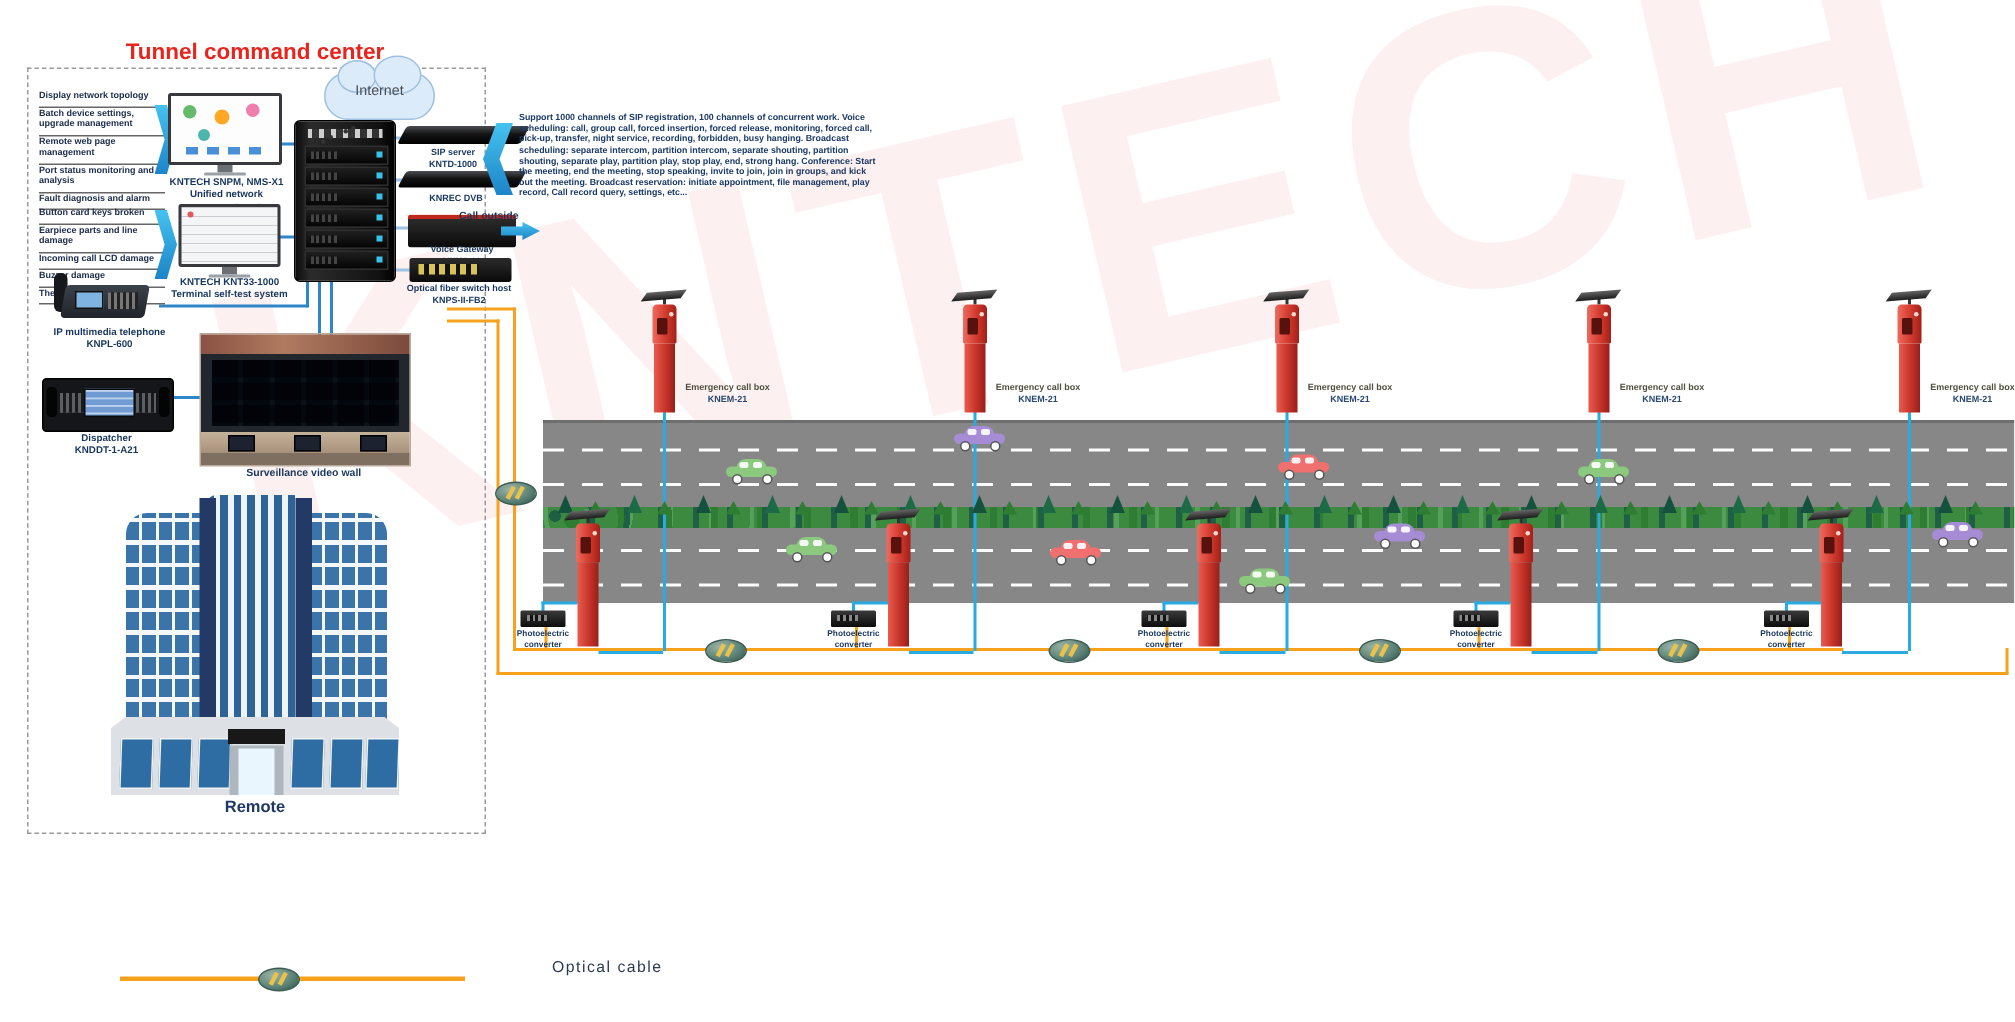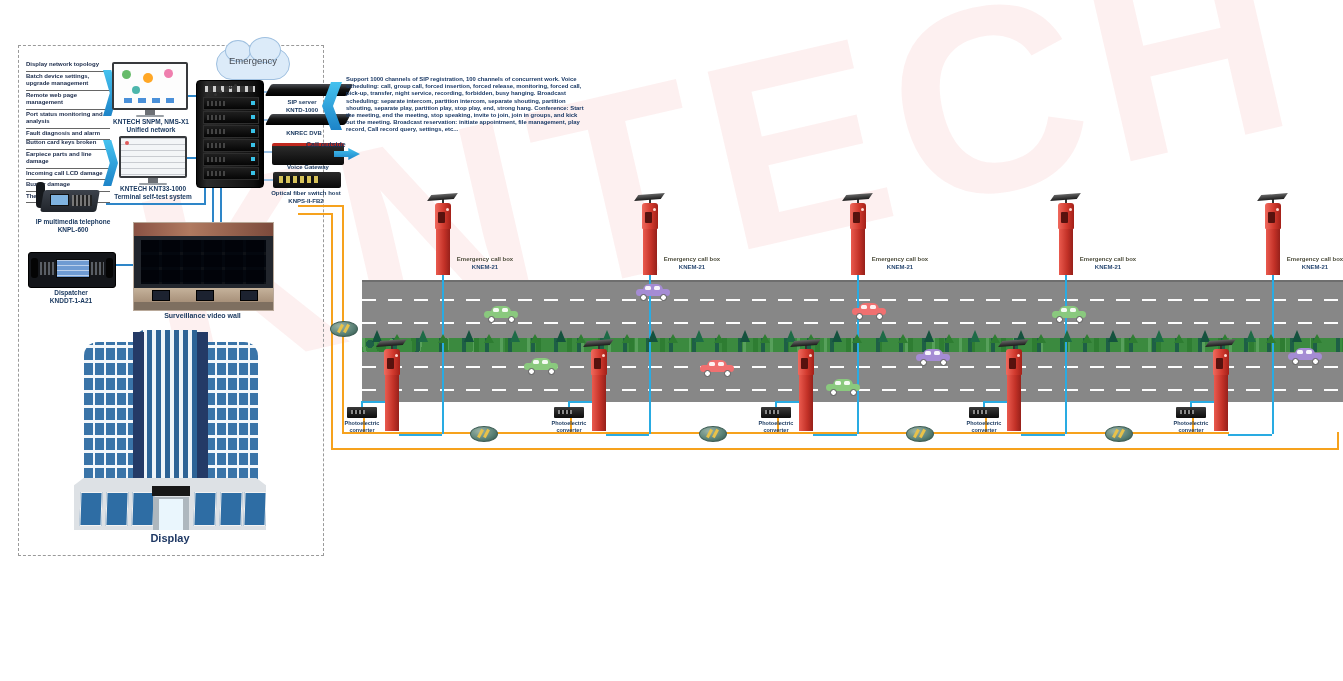--- a/index.html
+++ b/index.html
@@ -121,20 +121,21 @@
   .leg-label{margin-left:58px;font-size:10.5px;color:#2b3a55;letter-spacing:1px;}
 </style>
 </head>
 <body>
 
 <div id="canvas">
 
   <div class="wm">KNTECH</div>
 
   <div class="cc-box"></div>
+  <div class="cc-title">Tunnel command center</div>
 
   <div class="featlist" style="left:26px;top:60px;">
       <div class="feat">Display network topology</div>
       <div class="feat">Batch device settings, upgrade management</div>
       <div class="feat">Remote web page management</div>
       <div class="feat">Port status monitoring and analysis</div>
       <div class="feat">Fault diagnosis and alarm</div>
     </div>
   <div class="featlist" style="left:26px;top:138px;">
       <div class="feat">Button card keys broken</div>
@@ -199,21 +200,21 @@
       <div class="unit" style="top: 72px;">
         <b></b>
         <i></i>
       </div>
       <div class="unit" style="top: 86px;">
         <b></b>
         <i></i>
       </div>
     </div>
   <div class="cloud">
-    <span>Emergency</span>
+    <span>Internet</span>
   </div>
 
   <div class="devbar" style="left:268px;top:84px;width:82px;height:12px;"></div>
   <div class="dev-label" style="left:262px;top:99px;width:80px;">
     <div>SIP server</div>
     <div>KNTD-1000</div>
   </div>
 
   <div class="devbar" style="left:268px;top:114px;width:80px;height:11px;"></div>
   <div class="dev-label" style="left:264px;top:130px;width:80px;">
@@ -286,30 +287,37 @@
     <div class="pod-win" style="left:6px;"></div>
     <div class="pod-win" style="left:32px;"></div>
     <div class="pod-win" style="left:58px;"></div>
     <div class="pod-win" style="left:120px;"></div>
     <div class="pod-win" style="left:146px;"></div>
     <div class="pod-win" style="left:170px;"></div>
   </div>
   <div class="pod-sign"></div>
   <div class="pod-door-f"></div>
   <div class="pod-door"></div>
-  <div class="bldg-label">Display</div>
+  <div class="bldg-label">Remote</div>
 
   <div class="road">
     <div class="dash" style="top:17px;"></div>
     <div class="dash" style="top:40px;"></div>
     <div class="median"></div>
     <div class="dash" style="top:84px;"></div>
     <div class="dash" style="top:107px;"></div>
   </div>
 
+  <div class="legend-row" style="left:80px;top:639px;">
+    <div class="leg-line">
+      <div style="position:absolute;top:7px;left:0;width:230px;height:3px;background:#f6a21d;"></div>
+      <div class="coupler" style="left:92px;top:1px;"></div>
+    </div>
+    <div class="leg-label">Optical cable</div>
+  </div>
 
 <div class="seg" style="left: 214px; top: 93px; width: 3px; height: 3px; background: rgb(51, 51, 51); border-radius: 50%; z-index: 4;"></div>
     <div class="seg" style="left: 219px; top: 90px; width: 3px; height: 3px; background: rgb(51, 51, 51); border-radius: 50%; z-index: 4;"></div>
     <div class="seg" style="left: 224px; top: 88px; width: 3px; height: 3px; background: rgb(51, 51, 51); border-radius: 50%; z-index: 4;"></div>
     <div class="seg" style="left: 229px; top: 86px; width: 3px; height: 3px; background: rgb(51, 51, 51); border-radius: 50%; z-index: 4;"></div>
     <div class="seg" style="left: 234px; top: 84px; width: 3px; height: 3px; background: rgb(51, 51, 51); border-radius: 50%; z-index: 4;"></div>
     <div class="seg" style="left: 106px; top: 203px; width: 99px; height: 2px; background: rgb(46, 134, 200);"></div>
     <div class="seg" style="left: 204px; top: 188px; width: 2px; height: 17px; background: rgb(46, 134, 200);"></div>
     <div class="seg" style="left: 212px; top: 188px; width: 2px; height: 78px; background: rgb(46, 134, 200);"></div>
     <div class="seg" style="left: 114px; top: 264px; width: 100px; height: 2px; background: rgb(46, 134, 200);"></div>

